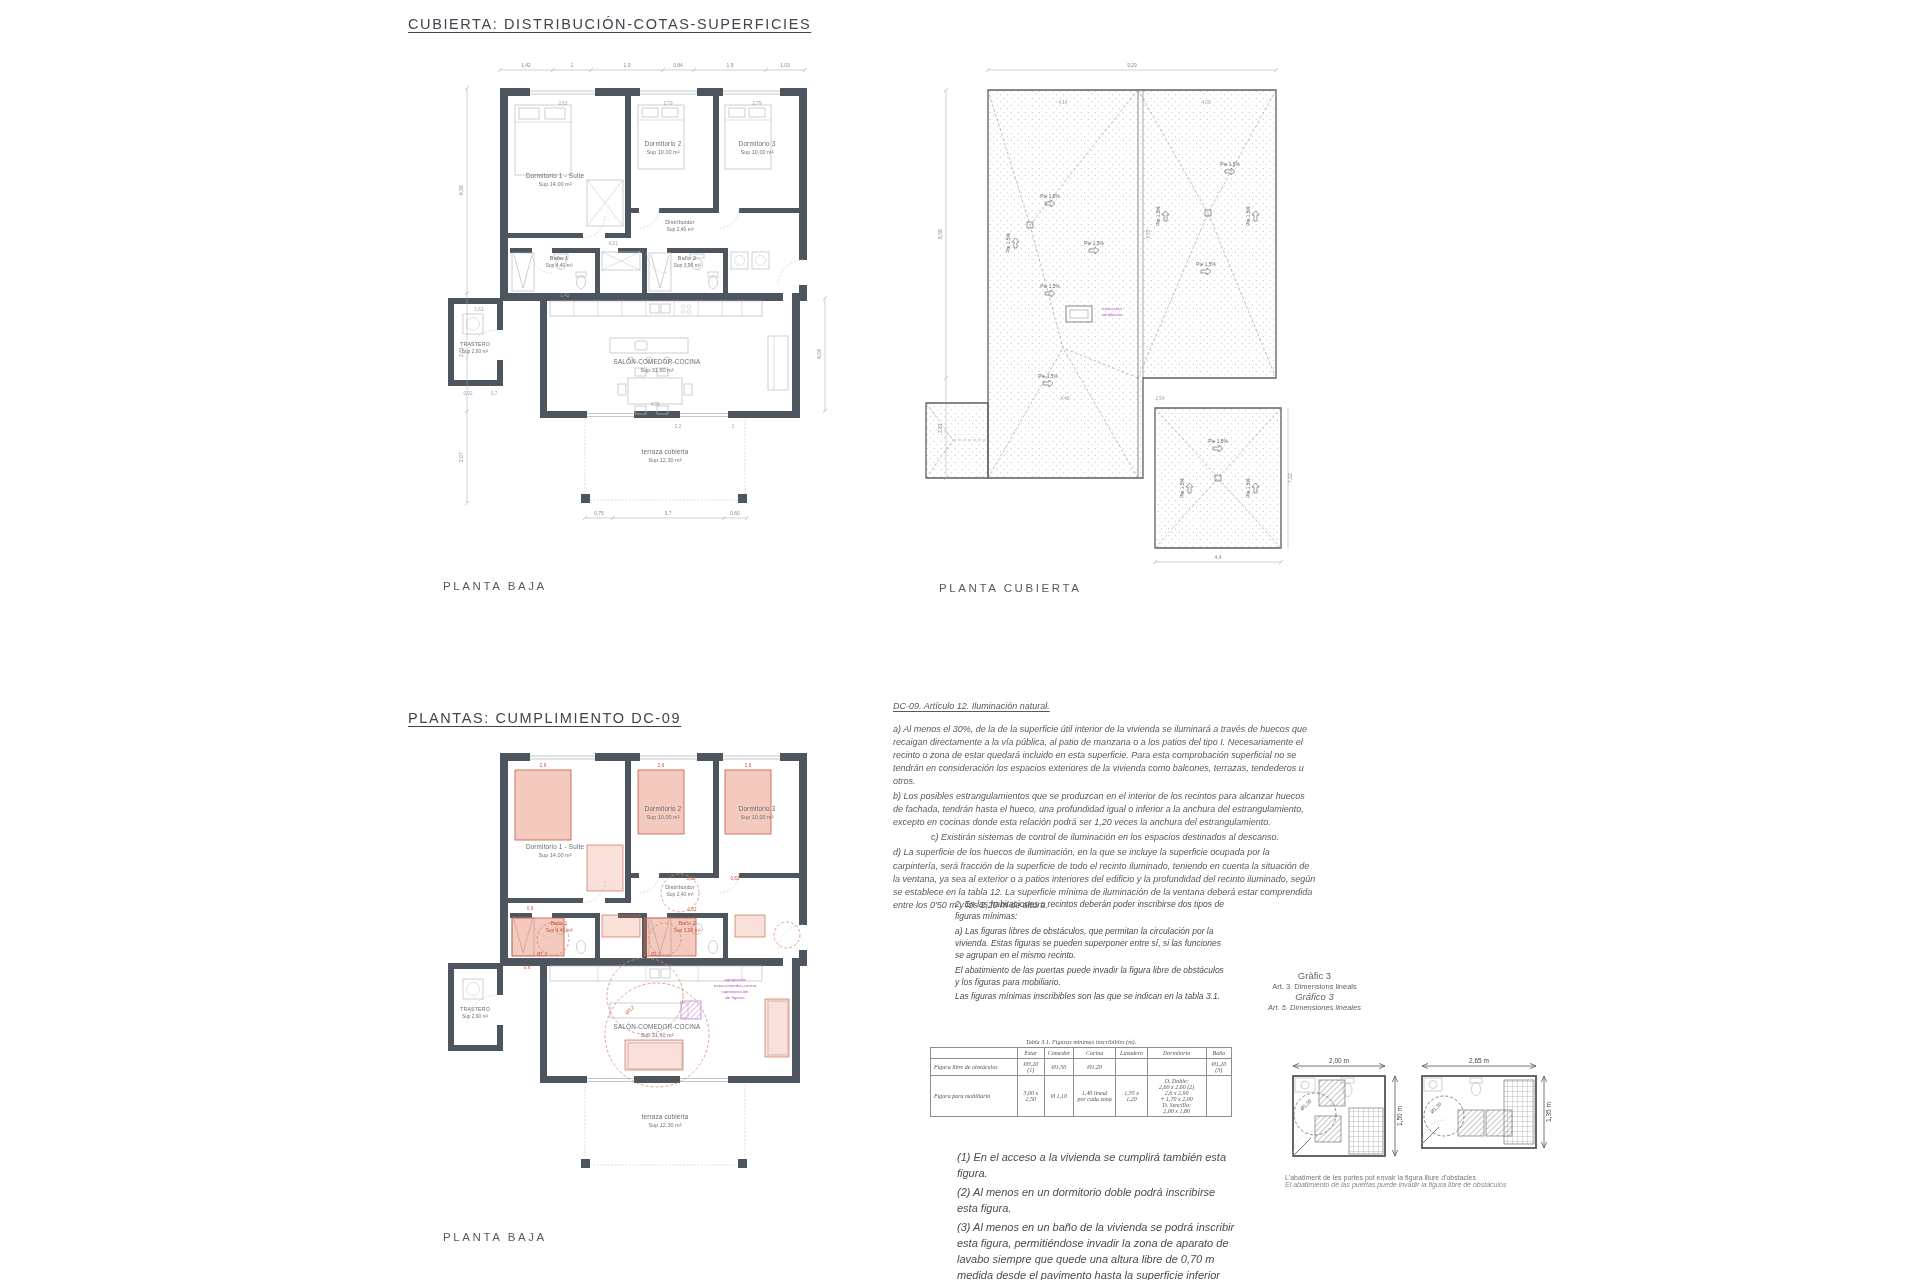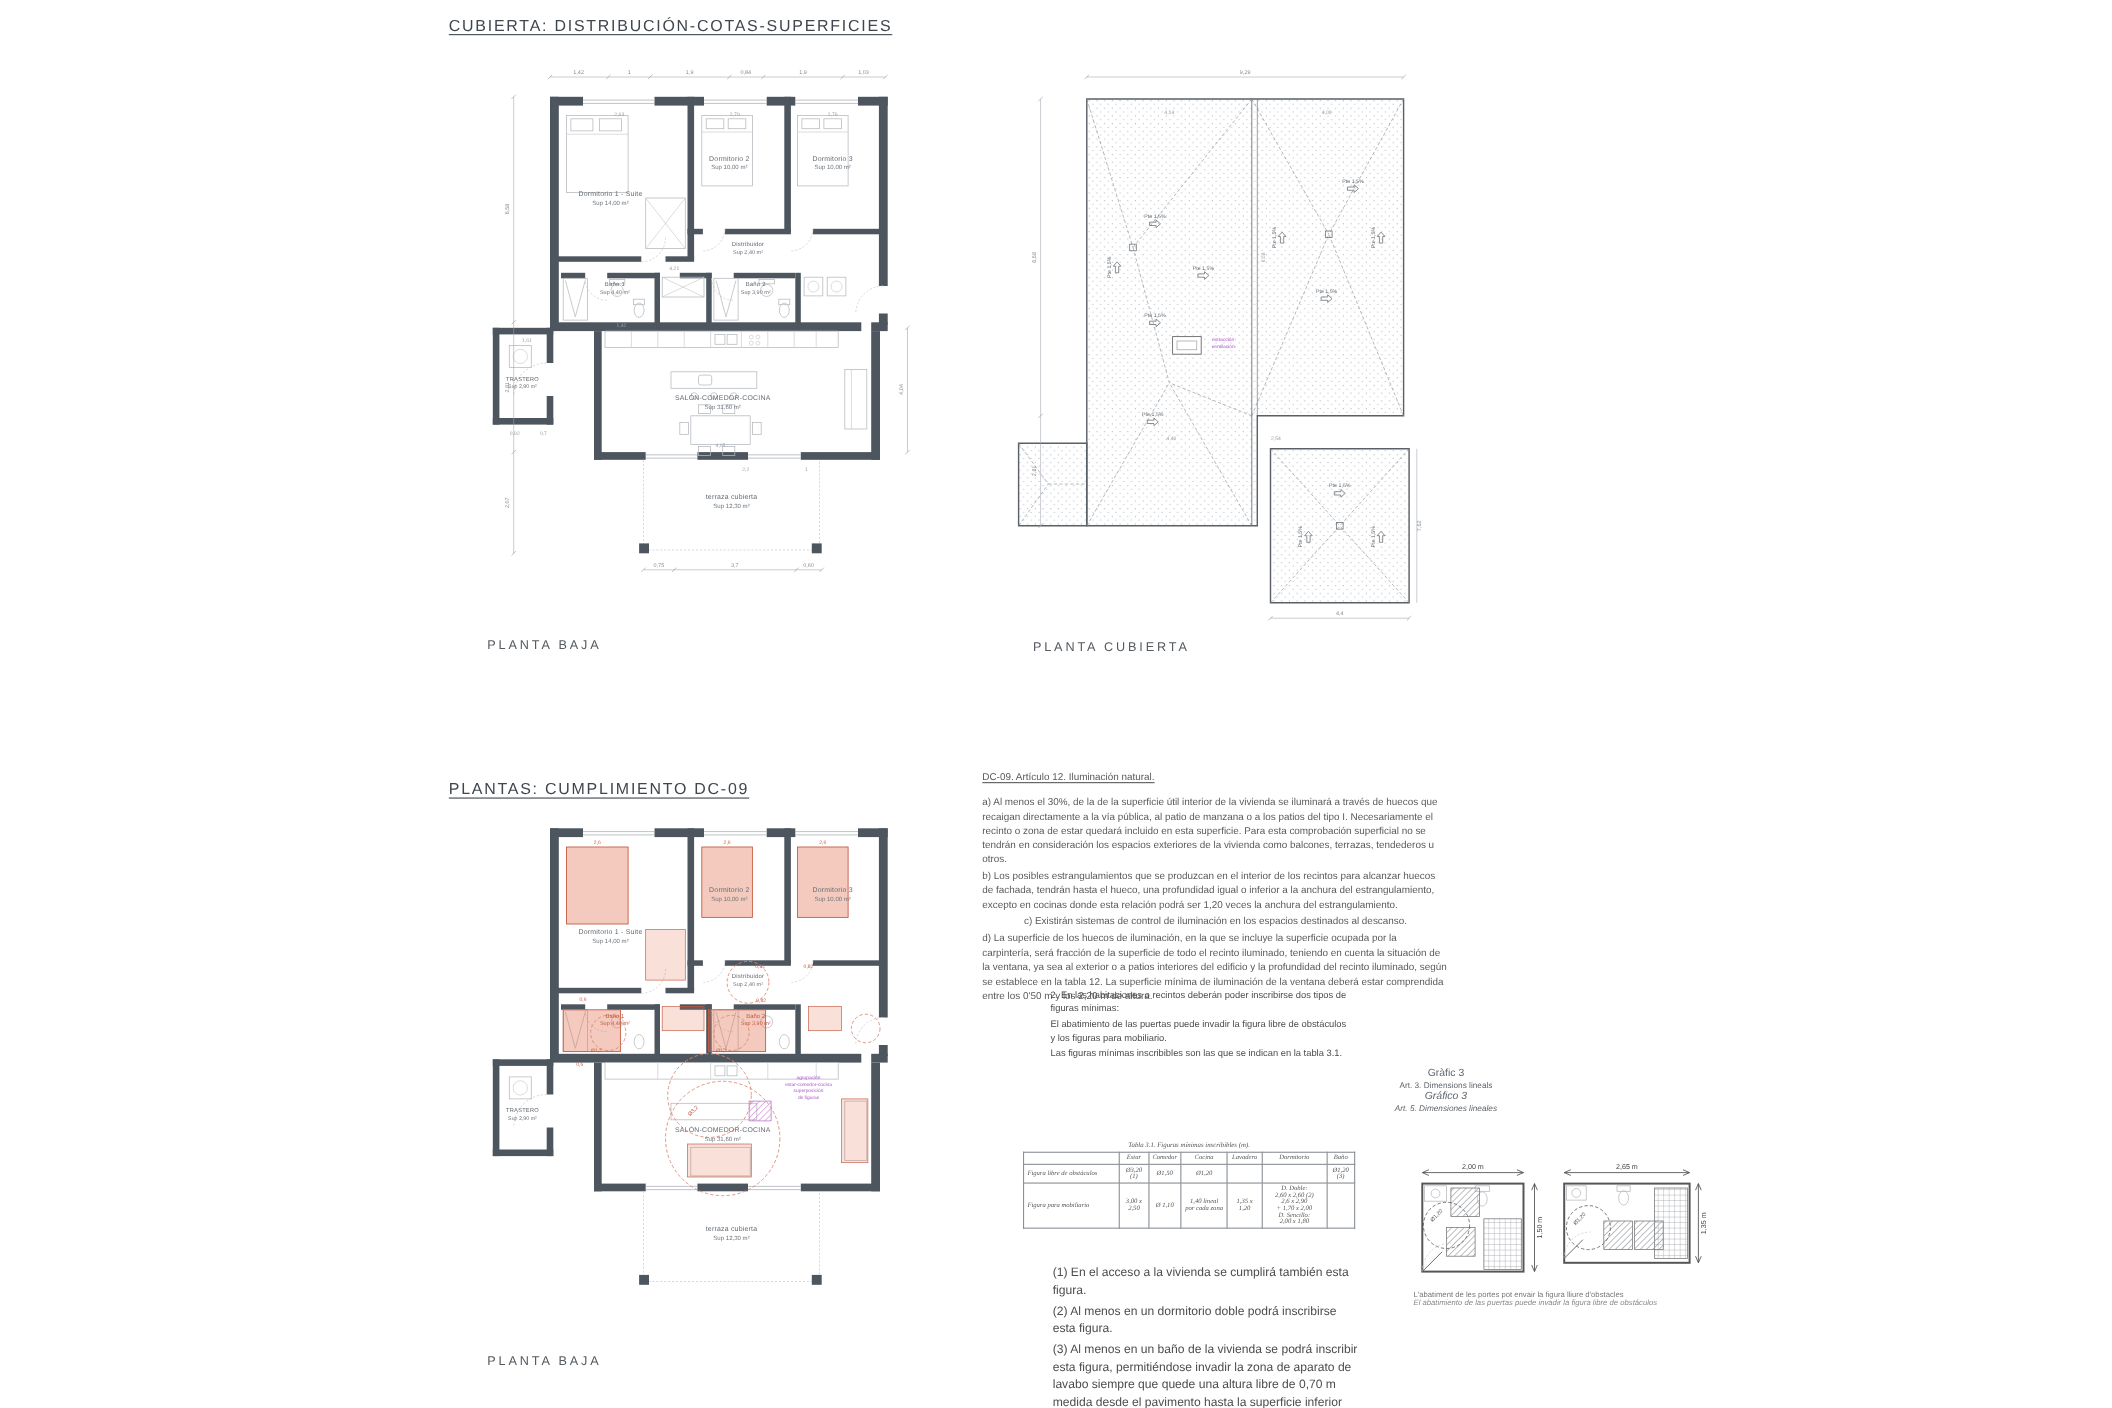--- a/index.html
+++ b/index.html
@@ -1,21 +1,21 @@
 <!DOCTYPE html>
 <html><head>
 <meta charset="utf-8">
 <style>
   html,body{margin:0;padding:0;background:#fff;}
   body{width:1920px;height:1280px;position:relative;overflow:hidden;
        font-family:"Liberation Sans",sans-serif;color:#4a4f55;}
   .abs{position:absolute;}
   .sec-title{font-size:14.5px;letter-spacing:1.6px;color:#3f464d;
              text-decoration:underline;text-underline-offset:3px;white-space:nowrap;}
-  .doc{color:#5a5a5a;font-size:9px;line-height:1.45;}
+  .doc{color:#5a5a5a;font-size:9px;line-height:1.45;font-style:italic;}
   .doc p{margin:0 0 10px 0;}
   .doc-heading{text-decoration:underline;text-underline-offset:2px;margin-bottom:4px;}
   .block2 p{margin:0 0 2px 0;}
   .grafic div{line-height:1.25;color:#5f666d;}
   .g-big{font-size:9.5px;} .g-small{font-size:7.5px;} .ital{font-style:italic;}
   .t31{border-collapse:collapse;font-family:"Liberation Serif",serif;font-style:italic;
        font-size:6px;color:#555;}
   .t31 td,.t31 th{border:0.6px solid #8a8f94;padding:2px 3px;text-align:center;
        font-weight:normal;vertical-align:middle;}
   .t31 td:first-child{text-align:left;}
@@ -542,20 +542,21 @@
 <div class="abs doc" style="left:893px;top:700px;width:424px;">
   <p class="doc-heading">DC-09. Artículo 12. Iluminación natural.</p>
   <p style="margin-bottom:2px;">a) Al menos el 30%, de la de la superficie útil interior de la vivienda se iluminará a través de huecos que recaigan directamente a la vía pública, al patio de manzana o a los patios del tipo I. Necesariamente el recinto o zona de estar quedará incluido en esta superficie. Para esta comprobación superficial no se tendrán en consideración los espacios exteriores de la vivienda como balcones, terrazas, tendederos u otros.</p>
   <p style="margin-bottom:2px;">b) Los posibles estrangulamientos que se produzcan en el interior de los recintos para alcanzar huecos de fachada, tendrán hasta el hueco, una profundidad igual o inferior a la anchura del estrangulamiento, excepto en cocinas donde esta relación podrá ser 1,20 veces la anchura del estrangulamiento.</p>
   <p style="margin-bottom:2px;text-align:center;">c) Existirán sistemas de control de iluminación en los espacios destinados al descanso.</p>
   <p>d) La superficie de los huecos de iluminación, en la que se incluye la superficie ocupada por la carpintería, será fracción de la superficie de todo el recinto iluminado, teniendo en cuenta la situación de la ventana, ya sea al exterior o a patios interiores del edificio y la profundidad del recinto iluminado, según se establece en la tabla 12. La superficie mínima de iluminación de la ventana deberá estar comprendida entre los 0'50 m y los 2,20 m de altura.</p>
 </div>
 
 <div class="abs doc block2" style="left:955px;top:898px;width:274px;font-size:8.5px;color:#4c4c4c;">
   <p>2. En las habitaciones o recintos deberán poder inscribirse dos tipos de figuras mínimas:</p>
+  <p>a) Las figuras libres de obstáculos, que permitan la circulación por la vivienda. Estas figuras se pueden superponer entre sí, si las funciones se agrupan en el mismo recinto.</p>
   <p>El abatimiento de las puertas puede invadir la figura libre de obstáculos y los figuras para mobiliario.</p>
   <p>Las figuras mínimas inscribibles son las que se indican en la tabla 3.1.</p>
 </div>
 
 <div class="abs grafic" style="left:1268px;top:970px;text-align:center;">
   <div class="g-big">Gràfic 3</div>
   <div class="g-small">Art. 3. Dimensions lineals</div>
   <div class="g-big ital">Gráfico 3</div>
   <div class="g-small ital">Art. 5. Dimensiones lineales</div>
 </div>

